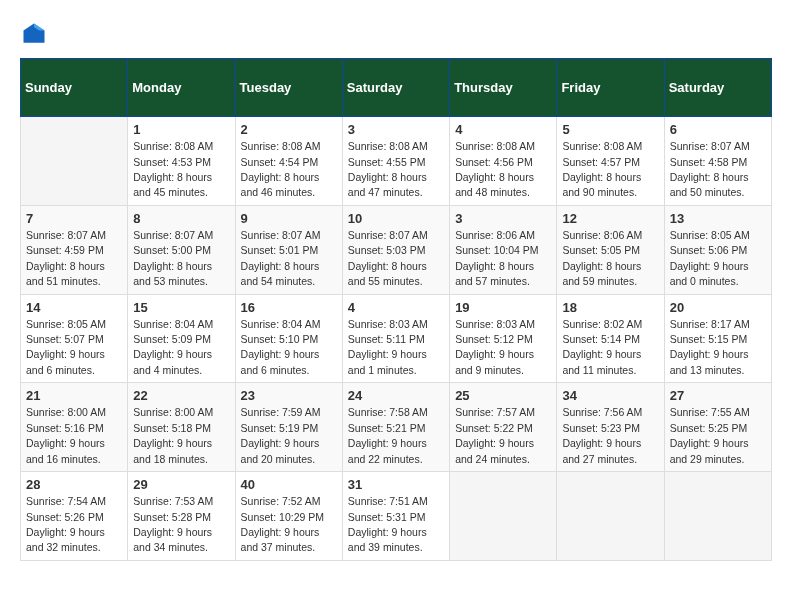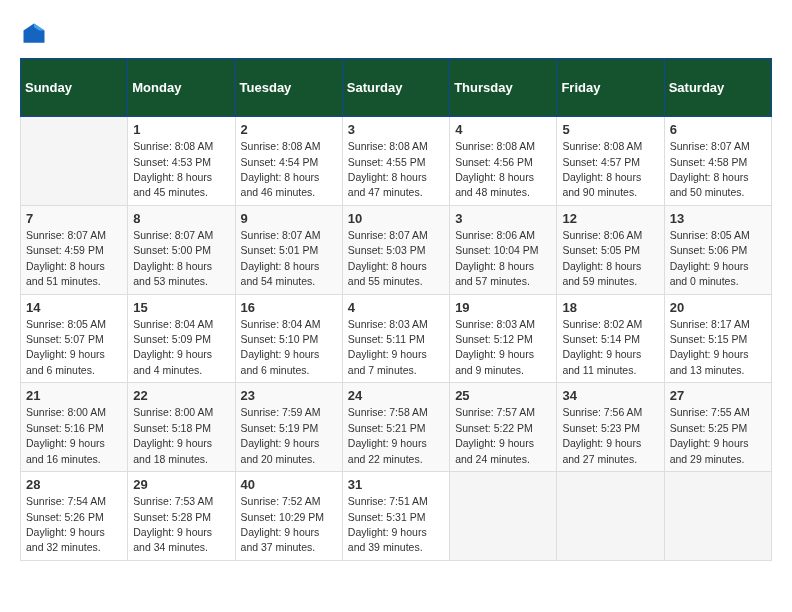--- a/index.html
+++ b/index.html
@@ -158,21 +158,21 @@
 <span class="day-info">Sunrise: 8:04 AM</span><br>
 <span class="day-info">Sunset: 5:09 PM</span><br>
 <span class="day-info">Daylight: 9 hours and 4 minutes.</span></td>
         <td><span class="day-num">16</span><br>
 <span class="day-info">Sunrise: 8:04 AM</span><br>
 <span class="day-info">Sunset: 5:10 PM</span><br>
 <span class="day-info">Daylight: 9 hours and 6 minutes.</span></td>
         <td><span class="day-num">4</span><br>
 <span class="day-info">Sunrise: 8:03 AM</span><br>
 <span class="day-info">Sunset: 5:11 PM</span><br>
-<span class="day-info">Daylight: 9 hours and 7 minutes.</span></td>
+<span class="day-info">Daylight: 9 hours and 1 minutes.</span></td>
         <td><span class="day-num">19</span><br>
 <span class="day-info">Sunrise: 8:03 AM</span><br>
 <span class="day-info">Sunset: 5:12 PM</span><br>
 <span class="day-info">Daylight: 9 hours and 9 minutes.</span></td>
         <td><span class="day-num">18</span><br>
 <span class="day-info">Sunrise: 8:02 AM</span><br>
 <span class="day-info">Sunset: 5:14 PM</span><br>
 <span class="day-info">Daylight: 9 hours and 11 minutes.</span></td>
         <td><span class="day-num">20</span><br>
 <span class="day-info">Sunrise: 8:17 AM</span><br>

